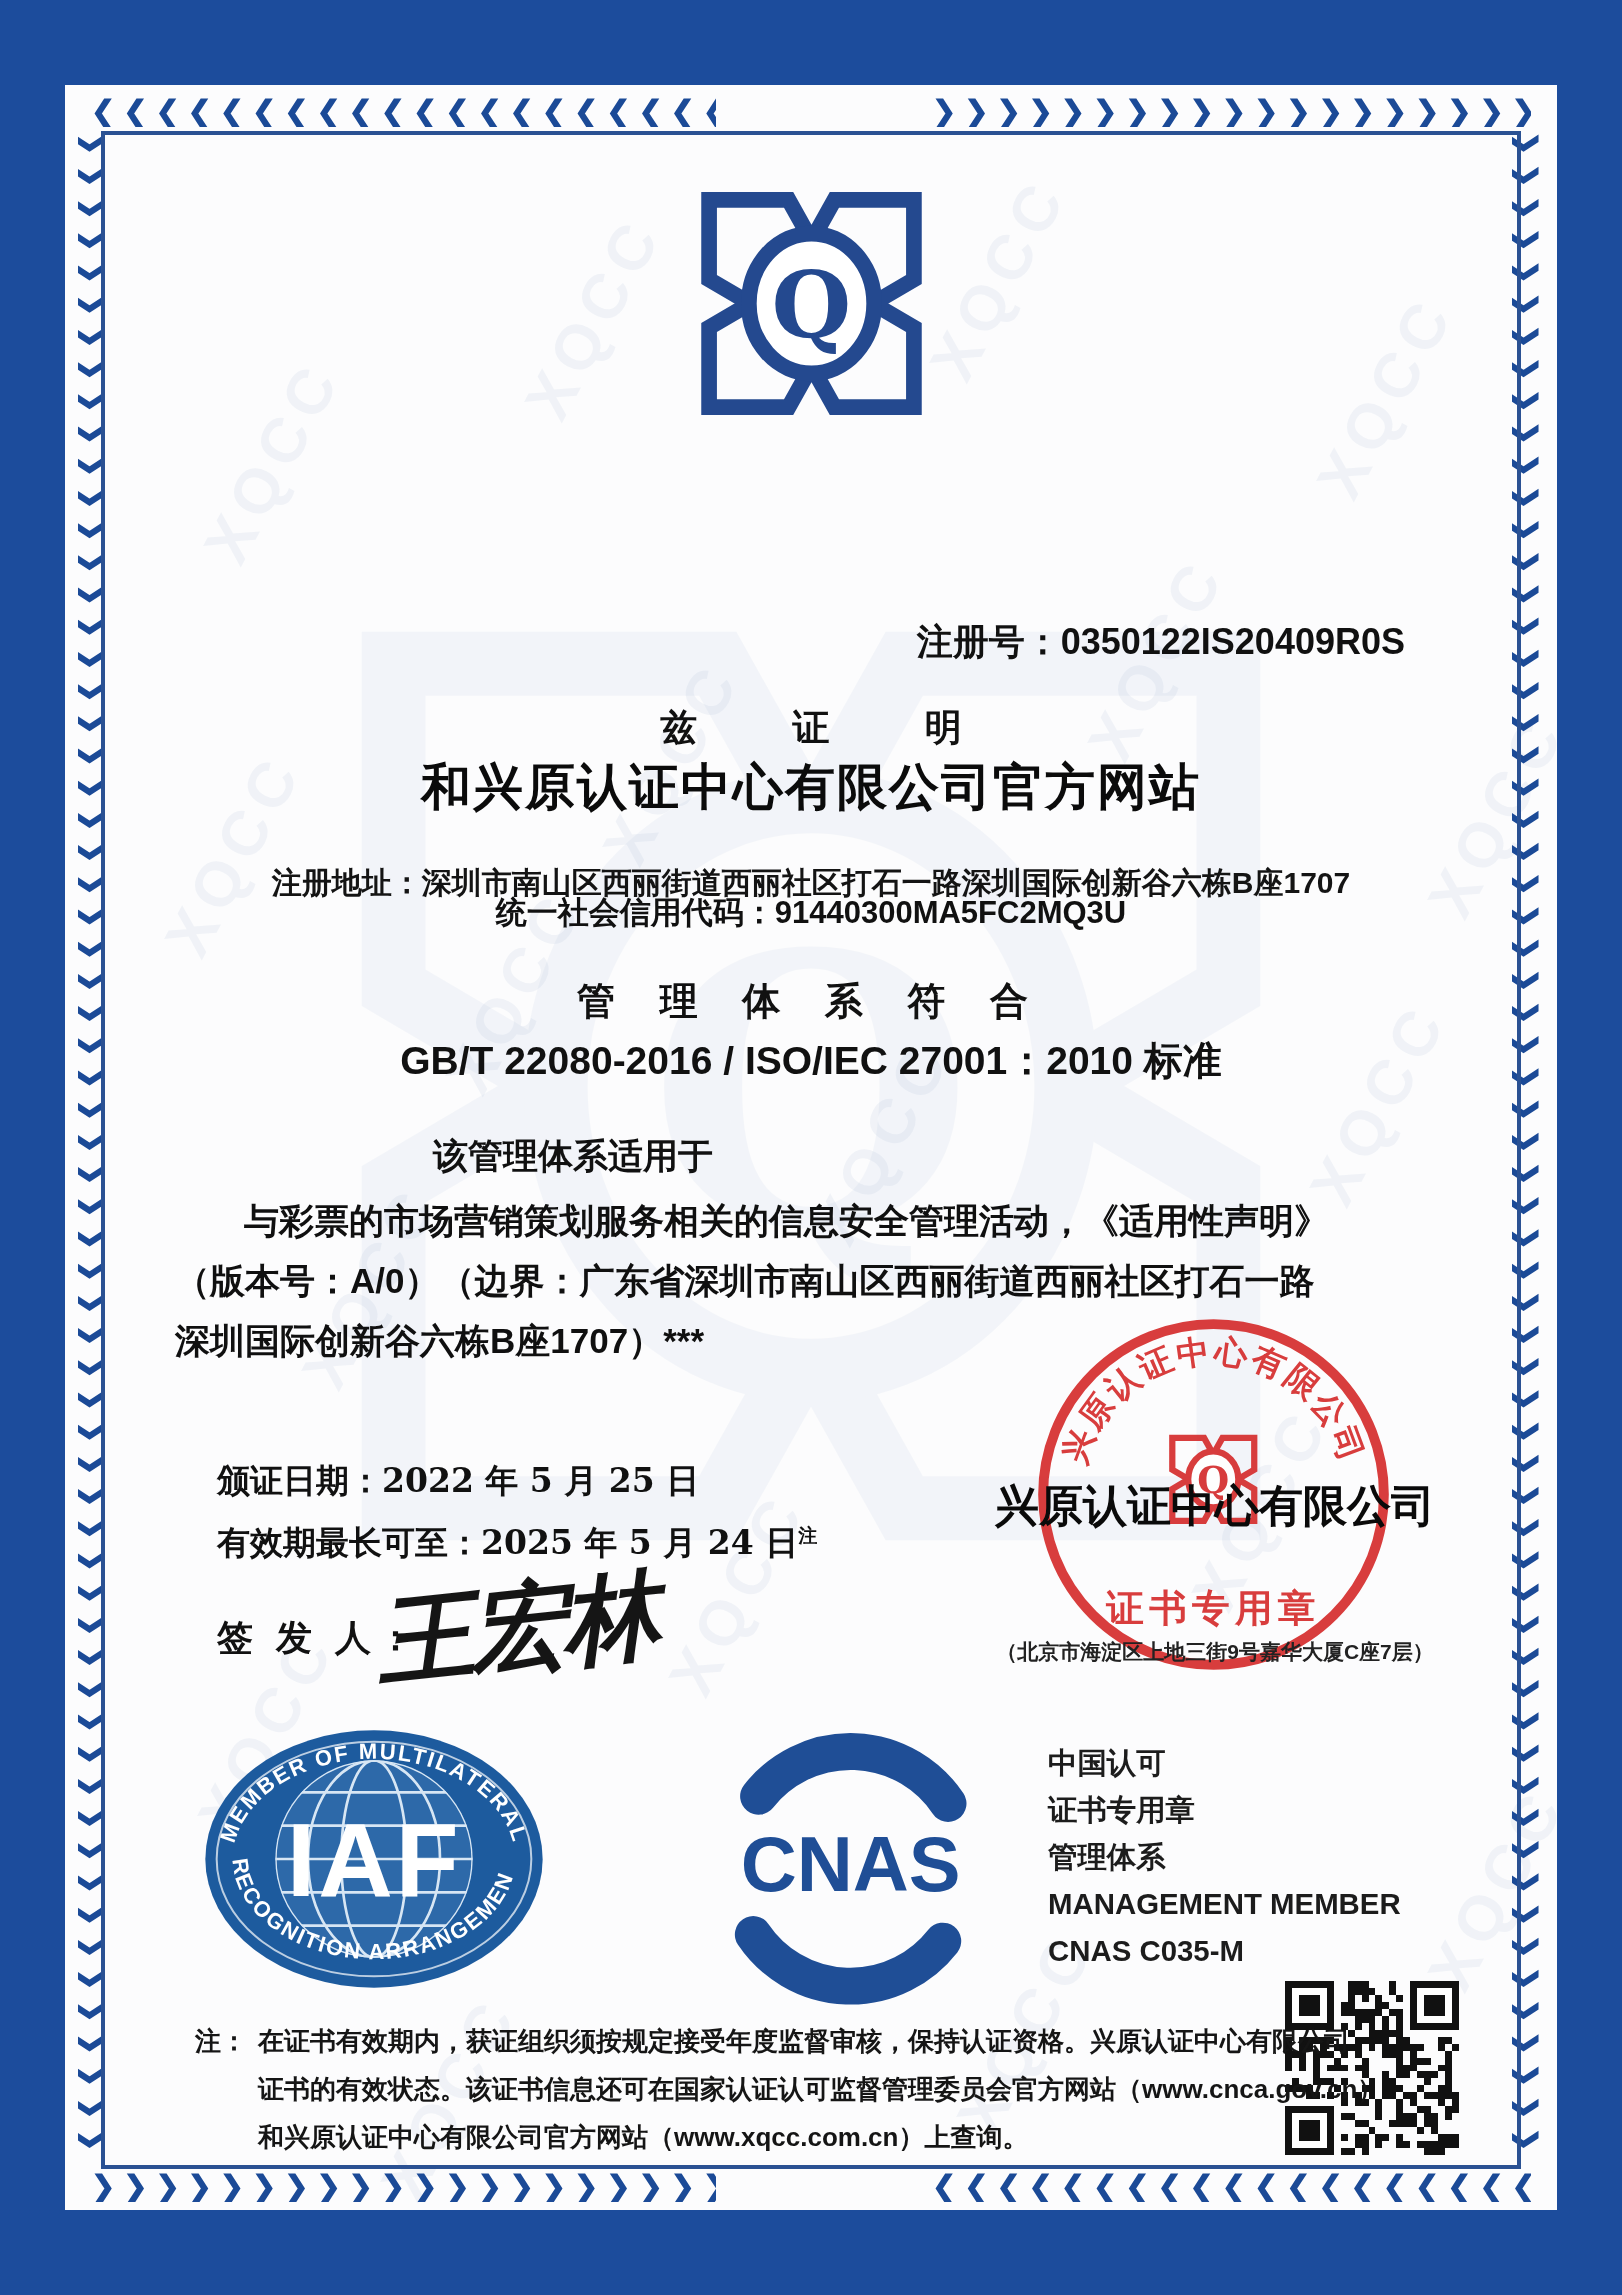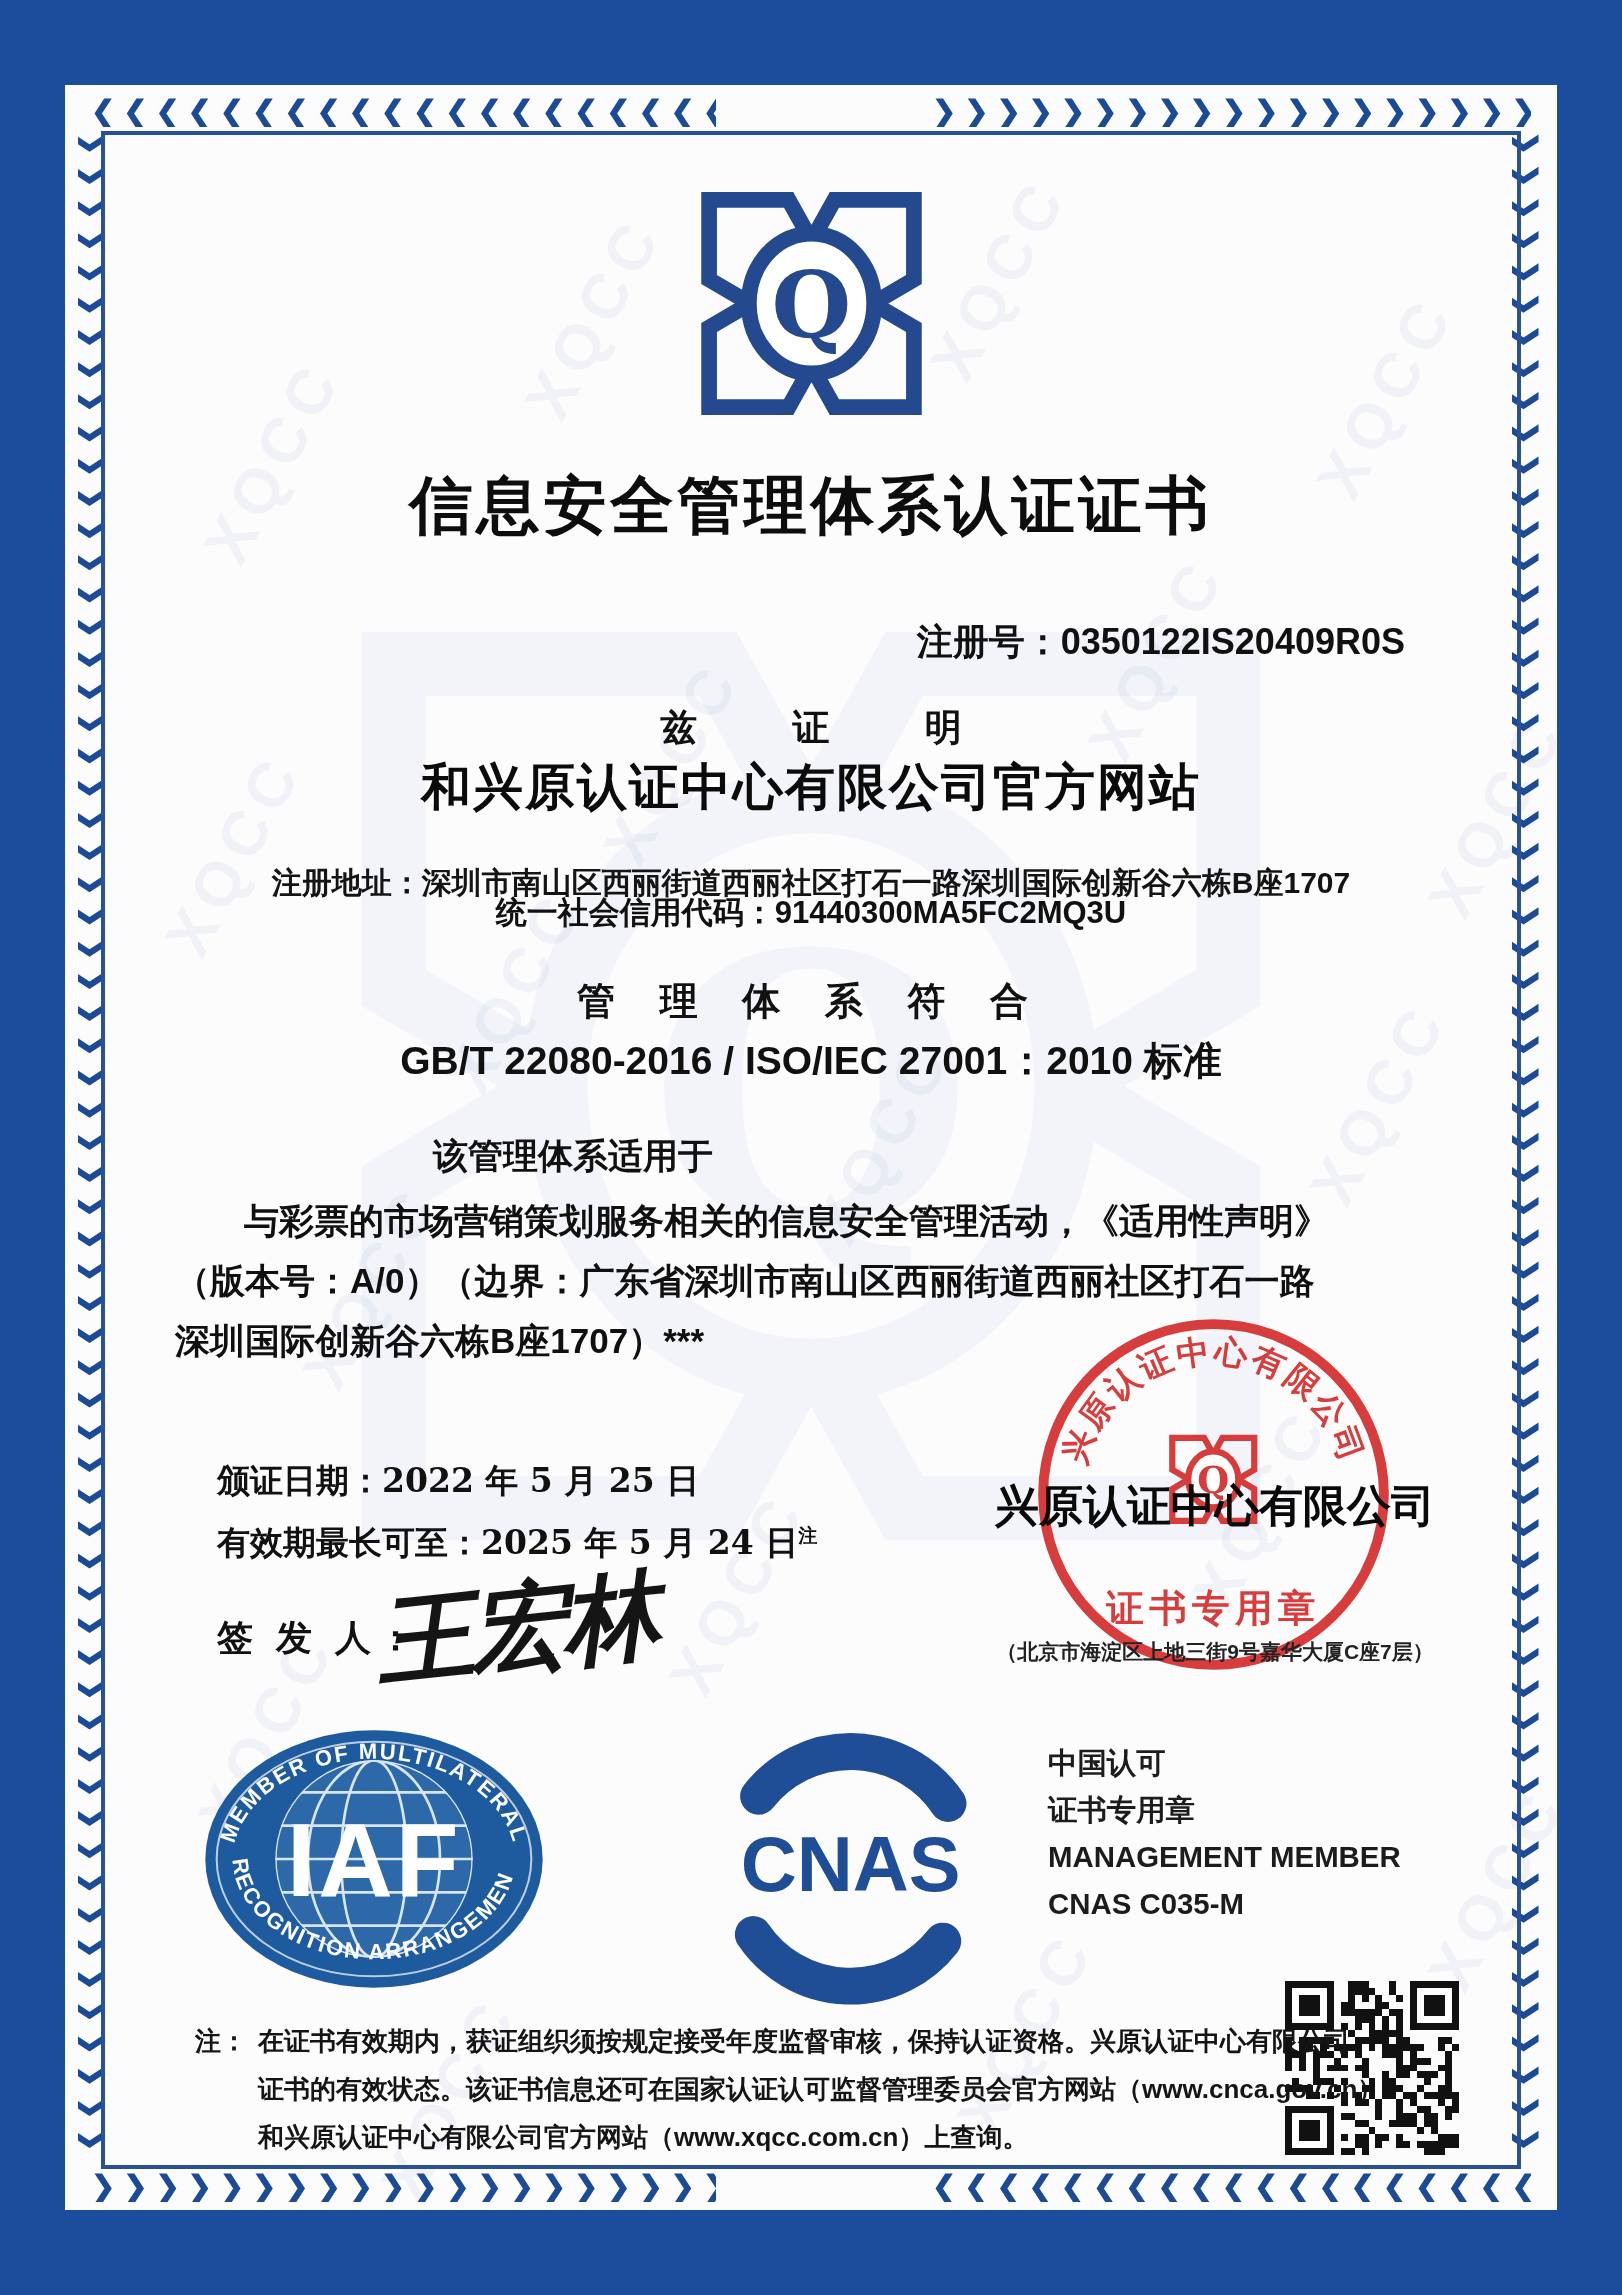--- a/index.html
+++ b/index.html
@@ -111,21 +111,20 @@
         <span class="hb">❮❮❮❮❮❮❮❮❮❮❮❮❮❮❮❮❮❮❮❮❮❮❮</span>
       </div>
     <div class="chev chev-left">❯❯❯❯❯❯❯❯❯❯❯❯❯❯❯❯❯❯❯❯❯❯❯❯❯❯❯❯❯❯❯❯❯❯❯❯❯❯❯❯❯❯❯❯❯❯❯❯❯❯❯❯❯❯❯❯❯❯❯❯❯❯❯❯❯❯❯❯❯❯❯❯❯</div>
     <div class="chev chev-right">❯❯❯❯❯❯❯❯❯❯❯❯❯❯❯❯❯❯❯❯❯❯❯❯❯❯❯❯❯❯❯❯❯❯❯❯❯❯❯❯❯❯❯❯❯❯❯❯❯❯❯❯❯❯❯❯❯❯❯❯❯❯❯❯❯❯❯❯❯❯❯❯❯</div>
     <div class="inner-frame"></div>
 
     <svg class="toplogo" viewBox="0 0 210 200" style="color:#24498f">
       <use href="#xlogo"></use>
     </svg>
 
-    <div class="title">信息安全管理体系认证证书</div>
     <div class="reg">注册号：0350122IS20409R0S</div>
     <div class="hereby">兹 证 明</div>
     <div class="company">和兴原认证中心有限公司官方网站</div>
     <div class="addr">注册地址：深圳市南山区西丽街道西丽社区打石一路深圳国际创新谷六栋B座1707</div>
     <div class="credit">统一社会信用代码：91440300MA5FC2MQ3U</div>
     <div class="conform">管 理 体 系 符 合</div>
     <div class="standard">GB/T 22080-2016 / ISO/IEC 27001：2010 标准</div>
     <div class="scope-h">该管理体系适用于</div>
 
     <div class="scope">
@@ -188,20 +187,21 @@
     <svg class="cnas" viewBox="0 0 455 465">
       <path d="M87,122 A178,178 0 0 1 375,133" stroke="#1f4e96" stroke-width="56" fill="none" stroke-linecap="round"></path>
       <path d="M367,342 A178,178 0 0 1 79,332" stroke="#1f4e96" stroke-width="56" fill="none" stroke-linecap="round"></path>
       <rect x="0" y="184" width="455" height="96" fill="#fcfcfd"></rect>
       <text x="227" y="266" text-anchor="middle" font-size="118" font-weight="bold" fill="#1f4e96">CNAS</text>
     </svg>
 
     <div class="cnas-text">
       <div>中国认可</div>
       <div>证书专用章</div>
+      <div>管理体系</div>
       <div>MANAGEMENT MEMBER</div>
       <div>CNAS C035-M</div>
     </div>
 
     <svg class="qr" id="qr-svg" viewBox="0 0 25 25" shape-rendering="crispEdges">
         <rect x="0" y="0" width="25" height="25" fill="#fcfcfd"></rect>
         <rect x="0" y="0" width="7" height="7" fill="#111"></rect>
         <rect x="1" y="1" width="5" height="5" fill="#fff"></rect>
         <rect x="2" y="2" width="3" height="3" fill="#111"></rect>
         <rect x="18" y="0" width="7" height="7" fill="#111"></rect>

